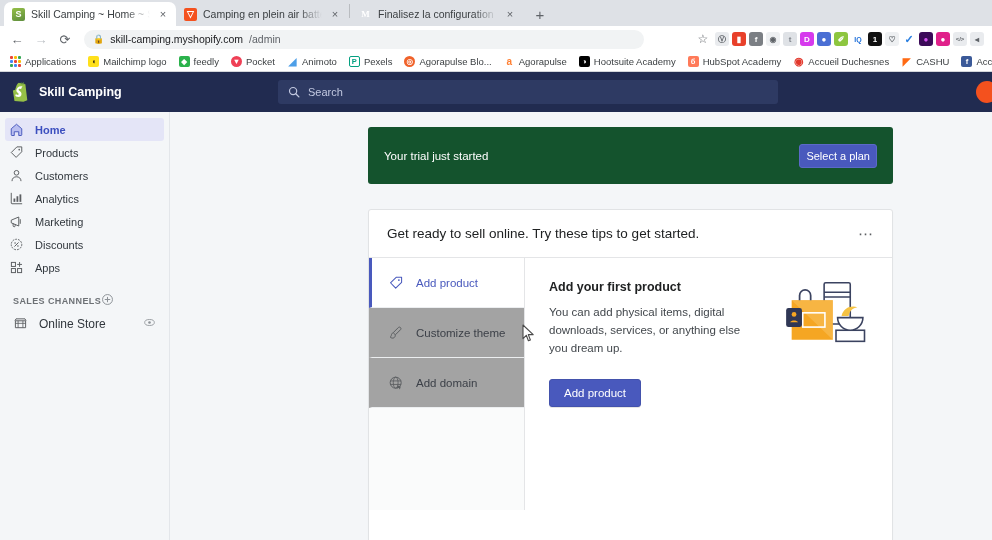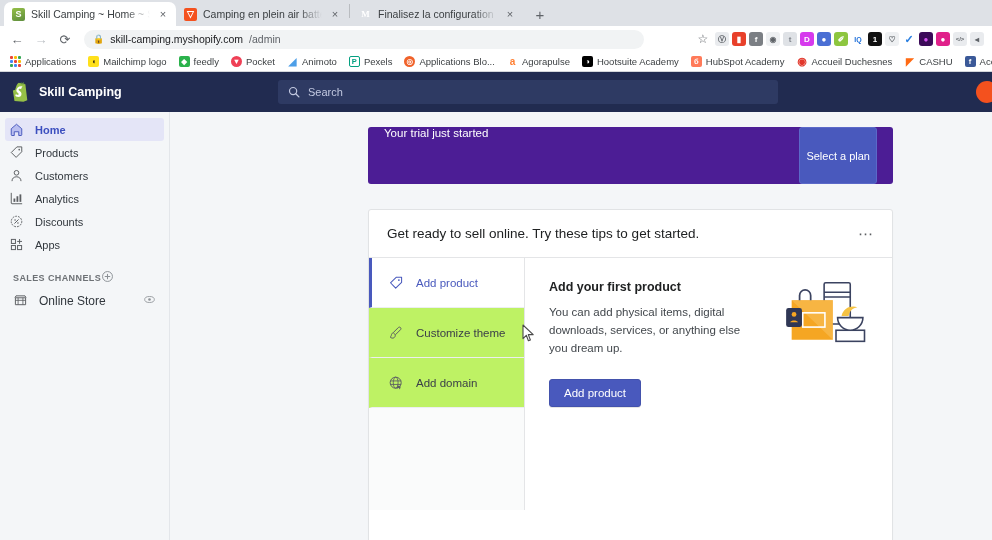--- a/index.html
+++ b/index.html
@@ -163,22 +163,22 @@
     height:23px; margin:0 5px; padding-left:8px;
     font-size:12px; color:#31373d;
   }
   .sc-row .eye { margin-left:auto; margin-right:8px; color:#8c9196; }
 
   
   .main { flex:1; overflow:hidden; padding-top: 15px; position:relative; }
   .content { width: 525px; margin-left: 198px; }
 
   .trial-banner {
-    background:#4c1d95; border-radius:3px; height:57px;
-    display:flex; padding: 0 16px;
+    background:#14532d; border-radius:3px; height:57px;
+    display:flex; align-items:center; padding: 0 16px;
     color:#fff; font-size:11.5px; margin-bottom: 25px;
   }
   .plan-btn {
     margin-left:auto; background:#4959bd; border:1px solid #5b69c8;
     color:#fff; font-size:11px; padding:5px 6px; border-radius:3px;
   }
 
   .card {
     background:#fff; border:1px solid #e1e3e5; border-radius:3px;
     box-shadow:0 1px 1px rgba(22,29,37,.05);
@@ -192,21 +192,21 @@
   .kebab { margin-left:auto; color:#5c5f62; font-size:15px; letter-spacing:1px; line-height:.6; }
 
   .split { display:flex; min-height: 252px; }
   .tablist { width:156px; flex:0 0 156px; border-right:1px solid #e4e5e7; background:#fff;}
   .tabrow {
     display:flex; align-items:center; gap:12px;
     height: 50px; padding-left: 16px;
     font-size:11.5px; color:#3c4048;
     border-bottom:1px solid #eceef0;
     border-left: 3px solid transparent;
-    background:#bef264;
+    background:#a3a3a3;
   }
   .tabrow.active {
     background:#fff; color:#4959bd; border-left-color:#4959bd;
   }
   .tabrow .tic { width:16px;height:16px;flex:0 0 16px;display:flex;align-items:center;justify-content:center;}
   .tabrow-filler { height: 102px; background:#fafbfb; }
 
   .pane { flex:1; padding: 22px 22px 0 24px; position:relative; }
   .pane h3 { font-size:12.5px; color:#202223; margin-bottom:10px; }
   .pane p { font-size:11.5px; color:#42474c; line-height:1.55; width: 195px; }
@@ -312,21 +312,21 @@
     <div class="bm">
       <span class="bmi" style="background:#fff;color:#4d9fe8;font-size:10px;">◢</span>
       <span>Animoto</span>
     </div>
     <div class="bm">
       <span class="bmi" style="background:#fff;color:#05a081;border:1px solid #05a081;">P</span>
       <span>Pexels</span>
     </div>
     <div class="bm">
       <span class="bmi" style="background:#f0622a;border-radius:50%;">◎</span>
-      <span>Applications Blo...</span>
+      <span>Agorapulse Blo...</span>
     </div>
     <div class="bm">
       <span class="bmi" style="background:#fff;color:#ff7f32;font-size:10px;">a</span>
       <span>Agorapulse</span>
     </div>
     <div class="bm">
       <span class="bmi" style="background:#000;">◑</span>
       <span>Hootsuite Academy</span>
     </div>
     <div class="bm">
@@ -409,20 +409,30 @@
             <svg width="15" height="15" viewBox="0 0 20 20">
                 <path d="M3 3v13a1 1 0 0 0 1 1h13" fill="none" stroke="#5c5f62" stroke-width="1.3" stroke-linecap="round"></path>
                 <rect x="6" y="10" width="2.4" height="4.5" fill="#5c5f62"></rect>
                 <rect x="10" y="7" width="2.4" height="7.5" fill="#5c5f62"></rect>
                 <rect x="14" y="4.5" width="2.4" height="10" fill="#5c5f62"></rect>
               </svg>
           </span>
           <span>Analytics</span>
         </div>
 
+        <div class="nav-item">
+          <span class="nav-ic">
+            <svg width="15" height="15" viewBox="0 0 20 20">
+                <path d="M3 8.2v3.6l10 4.2V4L3 8.2z" fill="none" stroke="#5c5f62" stroke-width="1.3" stroke-linejoin="round"></path>
+                <path d="M5.5 12.4v3.2a1.4 1.4 0 0 0 2.8 0v-2.1" fill="none" stroke="#5c5f62" stroke-width="1.3"></path>
+                <path d="M15 7.5v5" stroke="#5c5f62" stroke-width="1.3" stroke-linecap="round"></path>
+              </svg>
+          </span>
+          <span>Marketing</span>
+        </div>
 
         <div class="nav-item">
           <span class="nav-ic">
             <svg width="15" height="15" viewBox="0 0 20 20">
                 <circle cx="10" cy="10" r="7" fill="none" stroke="#5c5f62" stroke-width="1.3" stroke-dasharray="2.4 1.4"></circle>
                 <path d="M12.4 7.6l-4.8 4.8" stroke="#5c5f62" stroke-width="1.3" stroke-linecap="round"></path>
                 <circle cx="8.1" cy="8.1" r="1" fill="#5c5f62"></circle>
                 <circle cx="11.9" cy="11.9" r="1" fill="#5c5f62"></circle>
               </svg>
           </span>

